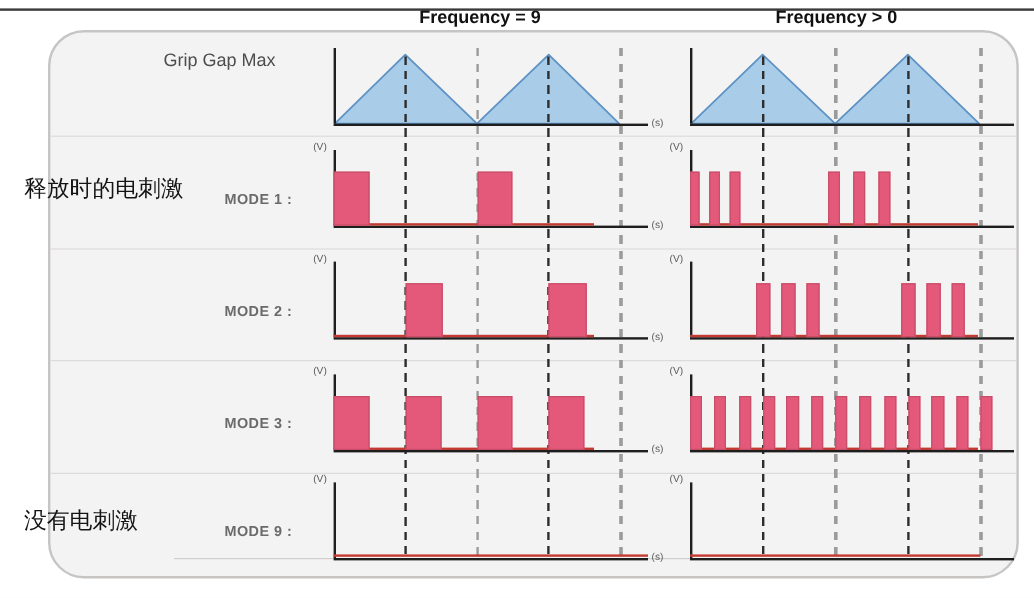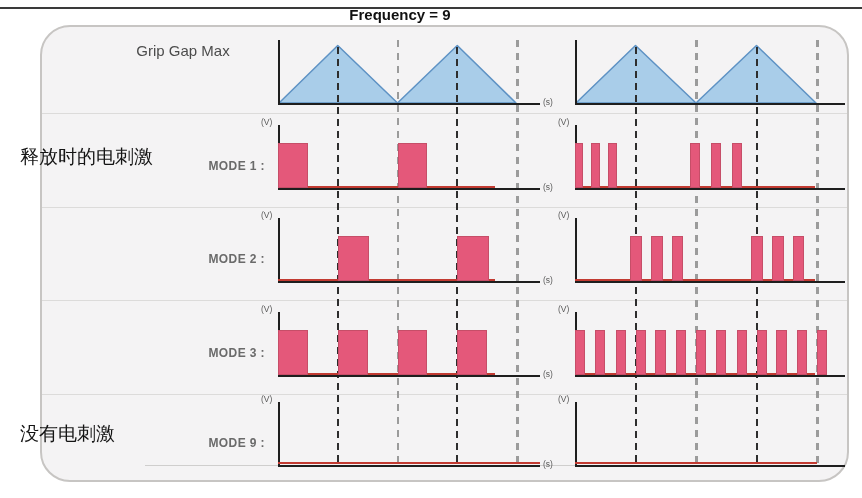--- a/index.html
+++ b/index.html
@@ -12,38 +12,39 @@
   .hdr-right { left:597px; }
   .frame { position:absolute; left:40px; top:25px; width:809px; height:457px;
            border:2px solid var(--frame-border,#c7c5c3); border-radius:30px;
            background:var(--frame-bg,#f4f3f4); }
   .sep { position:absolute; left:42px; width:805px; height:1px; background:var(--separator,#dcdbda); }
   .sep-bottom { position:absolute; left:145px; top:465px; width:700px; height:1px; background:#cfcecd; }
   .grip-label { position:absolute; left:98px; width:170px; text-align:center;
                 font-size:15px; color:var(--label-text,#4c4c4c); }
   .cn-label { position:absolute; left:20px; width:178px; text-align:left; font-size:19px;
               color:#141414; font-family:"Liberation Serif","DejaVu Serif",serif; }
-  .mode-label { position:absolute; left:187px; width:78px; text-align:right; font-size:12px;
+  .mode-label { position:absolute; left:187px; width:78px; text-align:left; font-size:12px;
                 font-weight:bold; color:var(--mode-text,#6a6a6a); letter-spacing:0.4px; }
   .vline { position:absolute; width:1.5px; background:var(--axis,#1e1e1e); }
   .hline { position:absolute; height:1.5px; background:var(--axis,#1e1e1e); }
   .redline { position:absolute; height:1.6px; background:var(--zero-line,#c23a31); }
   .dash { position:absolute; }
   .dash-black { width:2px; background:repeating-linear-gradient(to bottom, var(--dash-black,#2d2d2d) 0 7px, transparent 7px 12px); }
   .dash-gray  { width:2.5px; background:repeating-linear-gradient(to bottom, var(--dash-gray,#9b9b9b) 0 7px, transparent 7px 13px); }
   .pulse { position:absolute; background:var(--pulse-fill,#e4587a); border:1px solid var(--pulse-stroke,#c64e68); }
   .axlabel { position:absolute; font-size:8.5px; color:#5a5a5a; white-space:nowrap; }
   svg { position:absolute; overflow:visible; }
 </style>
 </head>
 <body>
 
 <div class="page">
   <div class="top-rule"></div>
   <div class="hdr hdr-left">Frequency = 9</div>
+  <div class="hdr hdr-right">Frequency &gt; 0</div>
 
   <div class="frame"></div>
 
   <div class="sep" style="top:113px"></div>
   <div class="sep" style="top:207px"></div>
   <div class="sep" style="top:300px"></div>
   <div class="sep" style="top:394px"></div>
   <div class="sep-bottom"></div>
 
   <div class="grip-label" style="top:42px">Grip Gap Max</div>

